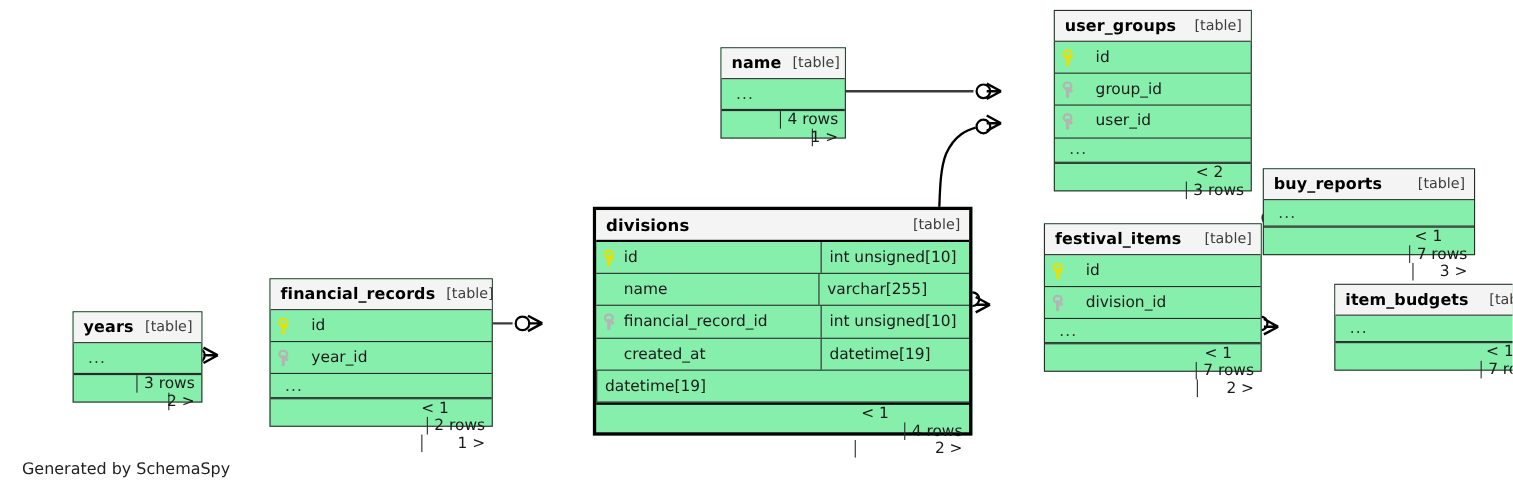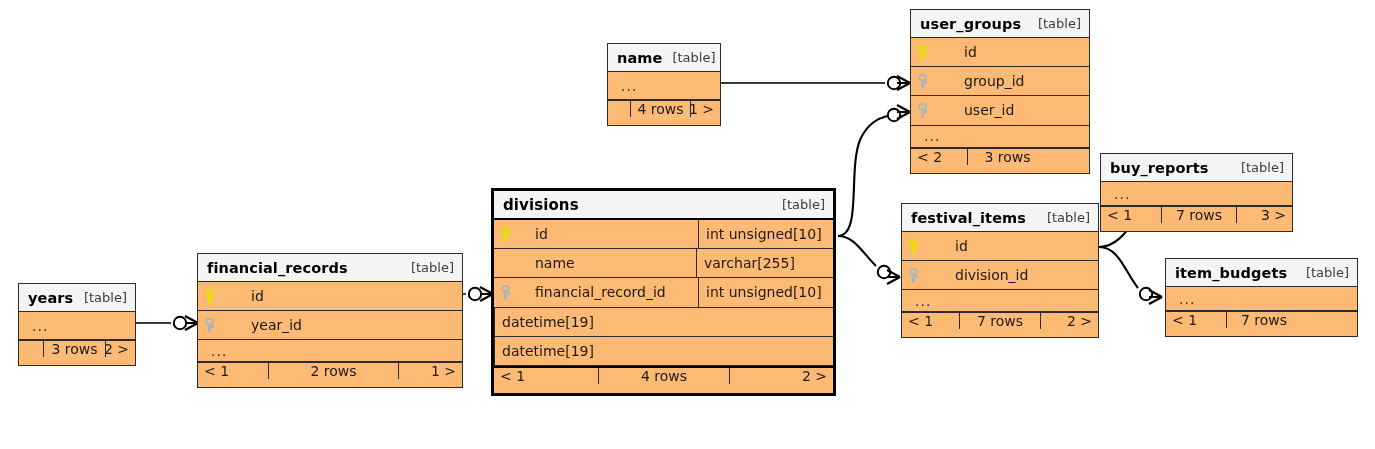--- a/index.html
+++ b/index.html
@@ -7,23 +7,24 @@
     width:1375px;height:449px;position:relative;overflow:hidden;
     font-family:"DejaVu Sans","Liberation Sans",sans-serif;
     color:#1a1a1a;
   }
   #canvas{position:absolute;left:0;top:0;width:1375px;height:449px;}
   #edges{position:absolute;left:0;top:0;width:1375px;height:449px;pointer-events:none;}
 
   .tbl{
     position:absolute;
     border:1px solid #2b2b2b;
-    background:#fdba74;
+    background:#86efac;
     box-sizing:border-box;
     border-collapse:collapse;
+    margin-left:48px;
   }
   .tbl.focal{border:3px solid #000000;}
 
   .thead{
     display:flex;align-items:center;justify-content:space-between;
     background:#f4f4f4;
     border-bottom:1px solid #2b2b2b;
     padding:3px 8px 3px 9px;
     box-sizing:border-box;
     height:28px;
@@ -32,21 +33,21 @@
   .tname{font-weight:bold;font-size:14.5px;color:#000;letter-spacing:.1px;}
   .ttag{font-size:13px;color:#3c3c3c;padding-left:10px;}
 
   .row{
     display:flex;align-items:center;
     border-bottom:1px solid #2b2b2b;
     height:29.2px;box-sizing:border-box;
     font-size:14px;
   }
   .row:last-child{border-bottom:none;}
-  .rowL{display:flex;align-items:center;flex:1 1 auto;min-width:0;padding-left:6px;box-sizing:border-box;gap:16px;}
+  .rowL{display:flex;align-items:center;flex:1 1 auto;min-width:0;padding-left:6px;box-sizing:border-box;}
   .rowT{
     flex:0 0 auto;border-left:1px solid #2b2b2b;
     padding:0 7px;height:100%;display:flex;align-items:center;
     font-size:14px;box-sizing:border-box;white-space:nowrap;
   }
   .cname{padding-left:6px;white-space:nowrap;}
   .ellip{padding-left:7px;color:#333;letter-spacing:1px;font-size:14px;}
 
   .keyico{width:13px;height:17px;flex:0 0 13px;position:relative;display:inline-block;}
   .keyico i{
@@ -57,23 +58,23 @@
     content:"";position:absolute;left:3.2px;top:2.5px;width:3px;height:2.4px;background:currentColor;
   }
   .keyico b{
     position:absolute;left:1.4px;top:1px;width:8.4px;height:8.4px;border-radius:50%;
     border:2.6px solid currentColor;box-sizing:border-box;
   }
   .pk{color:#e8e000;}
   .fk{color:#b4b4b4;}
 
   .tfoot{
-    display:flex;align-items:flex-start;
+    display:flex;align-items:flex-end;
     border-top:1px solid #2b2b2b;
-    height:25px;font-size:14px;box-sizing:border-box;
+    height:25px;font-size:14px;box-sizing:border-box;flex-direction:column;
   }
   .focal .tfoot{border-top:2px solid #000;height:27px;}
   .fc{display:flex;align-items:center;box-sizing:border-box;padding:0 6px;white-space:nowrap;}
   .fc+.fc{border-left:1px solid #2b2b2b;}
   .fc.l{justify-content:flex-start;}
   .fc.c{justify-content:center;}
   .fc.r{justify-content:flex-end;}
 
   #caption{
     position:absolute;left:20px;top:419px;font-size:14.5px;color:#222;
@@ -144,21 +145,21 @@
           <span class="ellip">...</span>
         </span>
     </div>
     <div class="tfoot">
       <span class="fc l" style="width:24px;"></span>
       <span class="fc c" style="flex:1;">3 rows</span>
       <span class="fc r" style="width:30px;">2 &gt;</span>
     </div>
   </div>
 
-  <div class="tbl" style="left:197px;top:253px;width:266px;">
+  <div class="tbl" style="left:197px;top:253px;width:203px;">
     <div class="thead">
       <span class="tname">financial_records</span>
       <span class="ttag">[table]</span>
     </div>
     <div class="row">
       <span class="rowL">
         <span class="keyico pk">
             <b></b>
             <i></i>
           </span>
@@ -212,20 +213,24 @@
       <span class="rowL">
         <span class="keyico fk">
             <b></b>
             <i></i>
           </span>
         <span class="cname">financial_record_id</span>
       </span>
       <span class="rowT" style="width:135px;">int unsigned[10]</span>
     </div>
     <div class="row">
+      <span class="rowL">
+        <span class="keyico"></span>
+        <span class="cname">created_at</span>
+      </span>
       <span class="rowT" style="width:135px;">datetime[19]</span>
     </div>
     <div class="row">
       <span class="rowT" style="width:135px;">datetime[19]</span>
     </div>
     <div class="tfoot">
       <span class="fc l" style="width:104px;">&lt; 1</span>
       <span class="fc c" style="flex:1;">4 rows</span>
       <span class="fc r" style="width:104px;">2 &gt;</span>
     </div>
@@ -354,13 +359,14 @@
           <span class="ellip">...</span>
         </span>
     </div>
     <div class="tfoot">
       <span class="fc l" style="width:60px;">&lt; 1</span>
       <span class="fc c" style="flex:1;">7 rows</span>
       <span class="fc r" style="width:56px;"></span>
     </div>
   </div>
 
+  <div id="caption">Generated by SchemaSpy</div>
 </div>
 
 </body></html>

